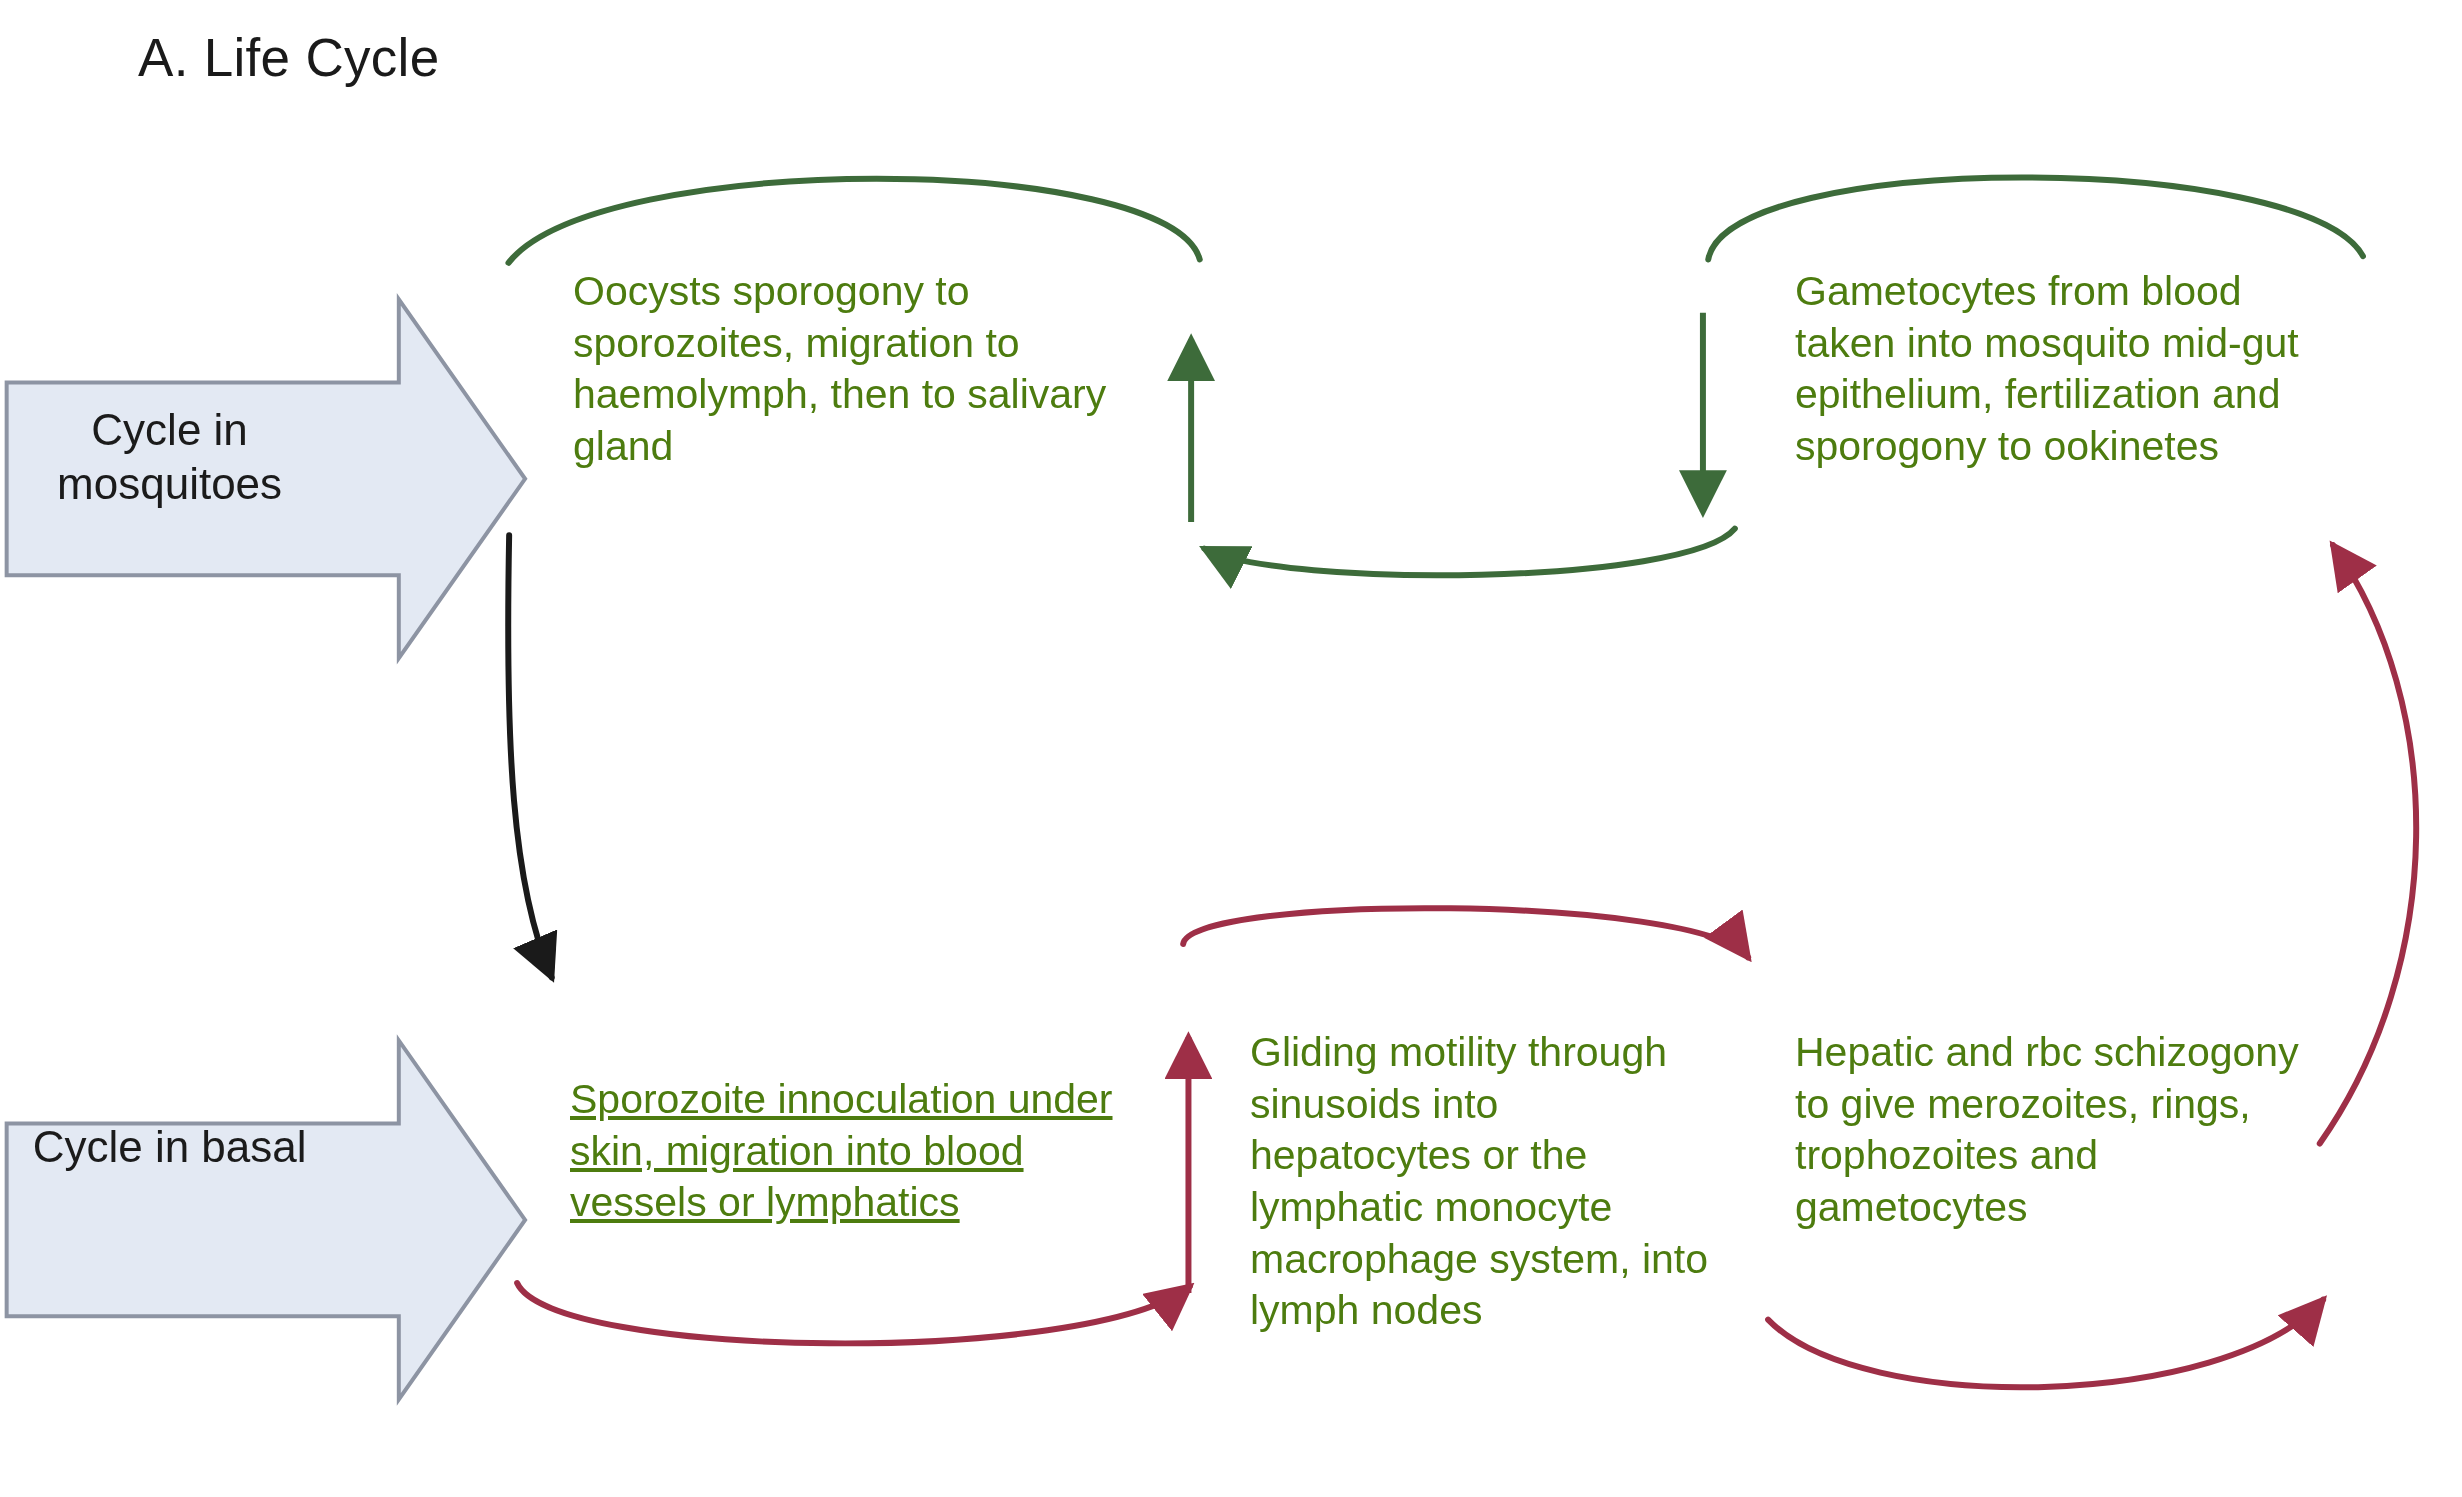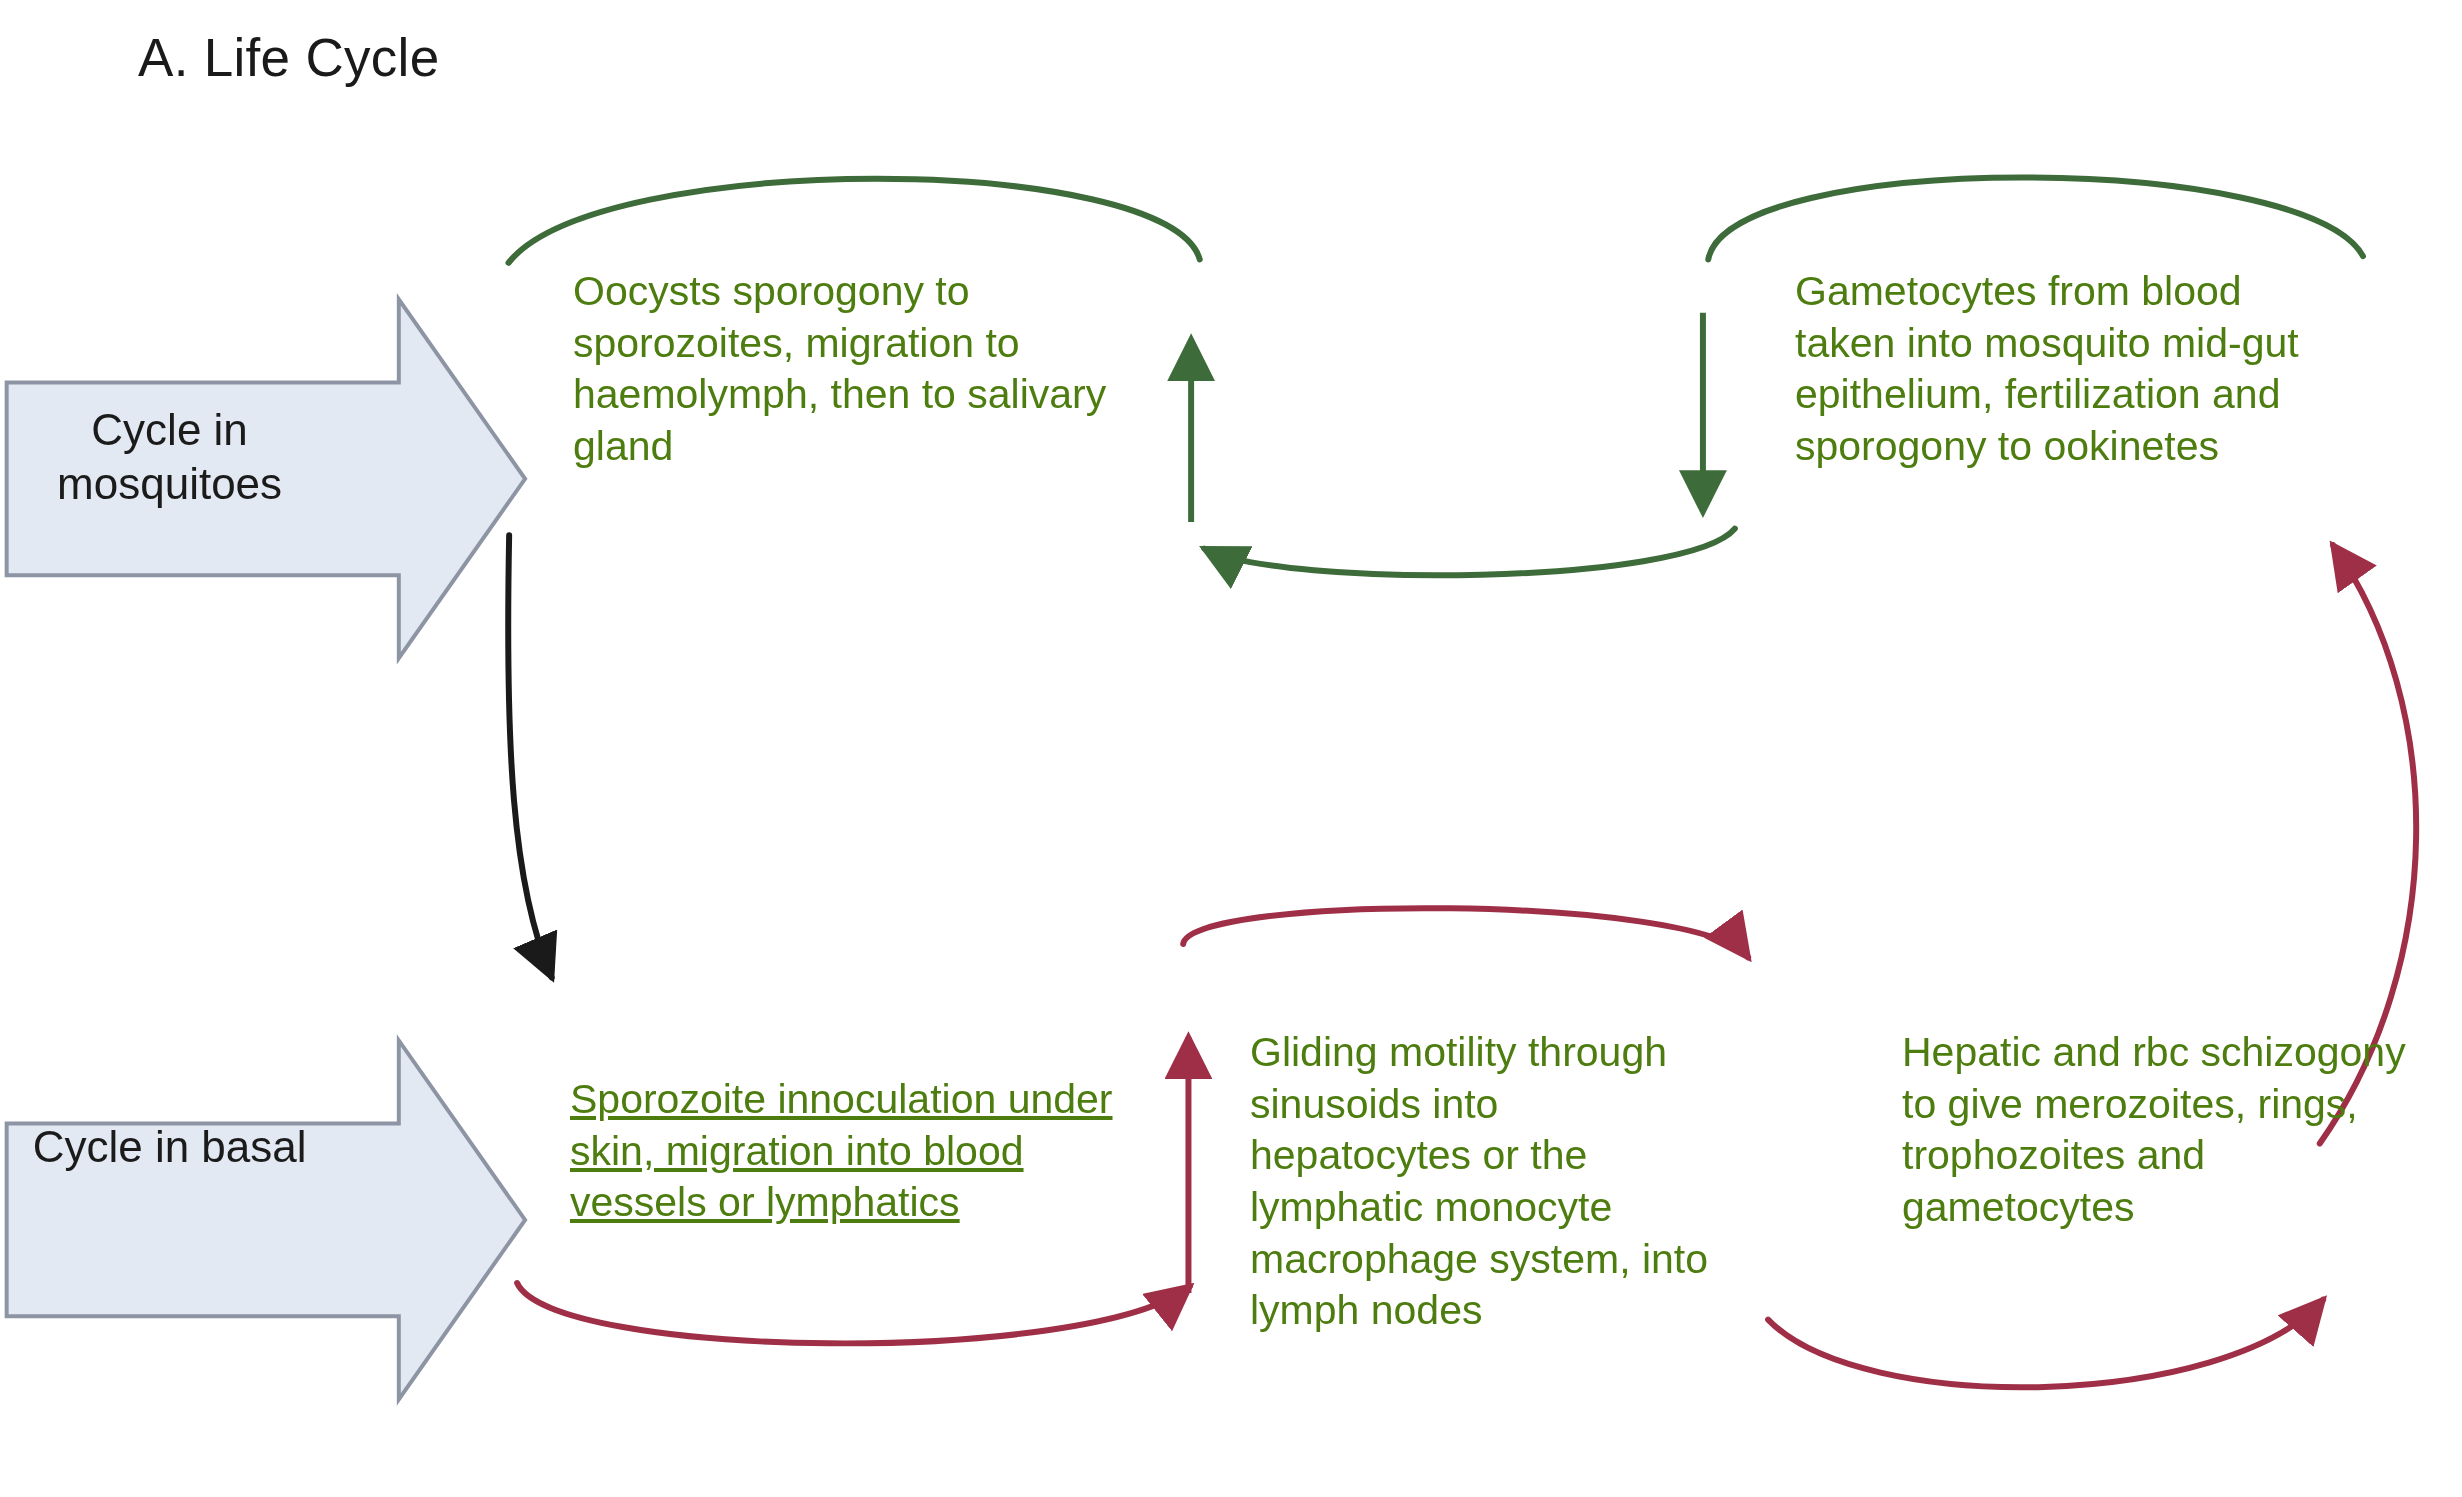--- a/index.html
+++ b/index.html
@@ -37,21 +37,21 @@
     font-size:41px;
     line-height:1.26;
     color:#4d7c0f;
     white-space:pre-line;
   }
   #t-oocysts   { left:573px;  top:266px;  width:598px; }
   #t-ookinetes { left:1250px; top:274px;  width:452px; }
   #t-gameto    { left:1795px; top:266px;  width:532px; }
   #t-sporo     { left:570px;  top:1074px; width:598px;text-decoration:underline; }
   #t-gliding   { left:1250px; top:1027px; width:465px; }
-  #t-hepatic   { left:1902px; top:1027px; width:525px; }
+  #t-hepatic   { left:1795px; top:1027px; width:525px; }
 </style>
 </head>
 <body>
 
 <div id="stage">
 
   <svg id="svg-layer" viewBox="0 0 3704 2253">
     <defs>
       <marker id="mk-green-up" markerWidth="9" markerHeight="9" refX="4.5" refY="8" orient="auto">
         <path d="M0,9 L4.5,0 L9,9 Z" fill="#3d6b3a"></path>

